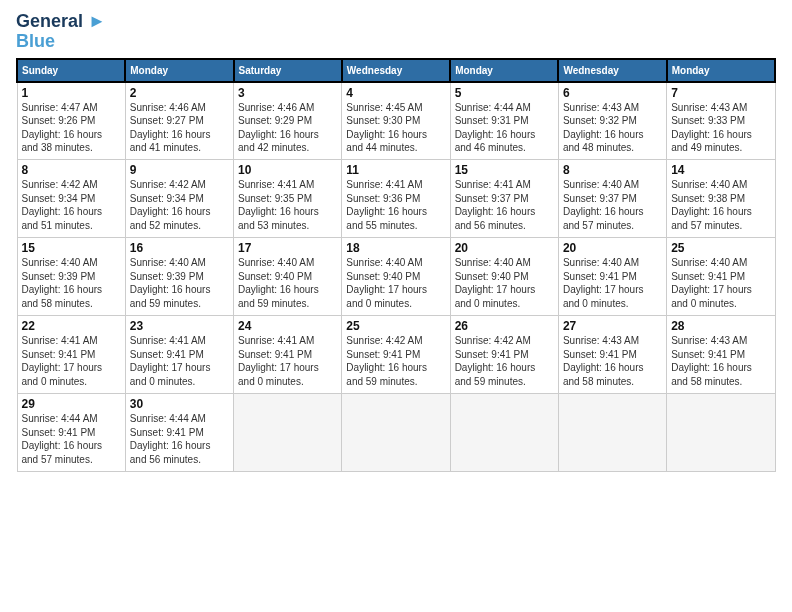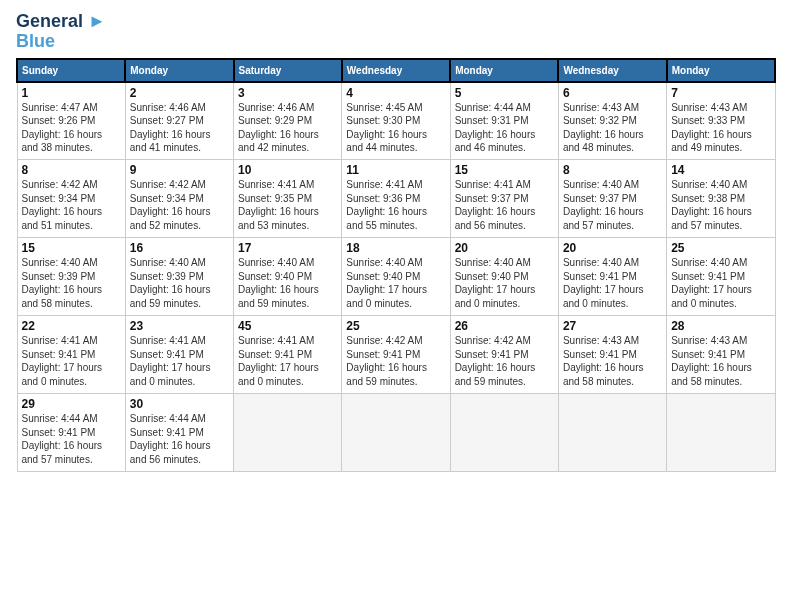--- a/index.html
+++ b/index.html
@@ -212,21 +212,21 @@
         <tr>
           <td>
             <span class="day-num">22</span>
             <div class="cell-text">Sunrise: 4:41 AM<br>Sunset: 9:41 PM<br>Daylight: 17 hours and 0 minutes.</div>
           </td>
           <td>
             <span class="day-num">23</span>
             <div class="cell-text">Sunrise: 4:41 AM<br>Sunset: 9:41 PM<br>Daylight: 17 hours and 0 minutes.</div>
           </td>
           <td>
-            <span class="day-num">45</span>
+            <span class="day-num">24</span>
             <div class="cell-text">Sunrise: 4:41 AM<br>Sunset: 9:41 PM<br>Daylight: 17 hours and 0 minutes.</div>
           </td>
           <td>
             <span class="day-num">25</span>
             <div class="cell-text">Sunrise: 4:42 AM<br>Sunset: 9:41 PM<br>Daylight: 16 hours and 59 minutes.</div>
           </td>
           <td>
             <span class="day-num">26</span>
             <div class="cell-text">Sunrise: 4:42 AM<br>Sunset: 9:41 PM<br>Daylight: 16 hours and 59 minutes.</div>
           </td>

